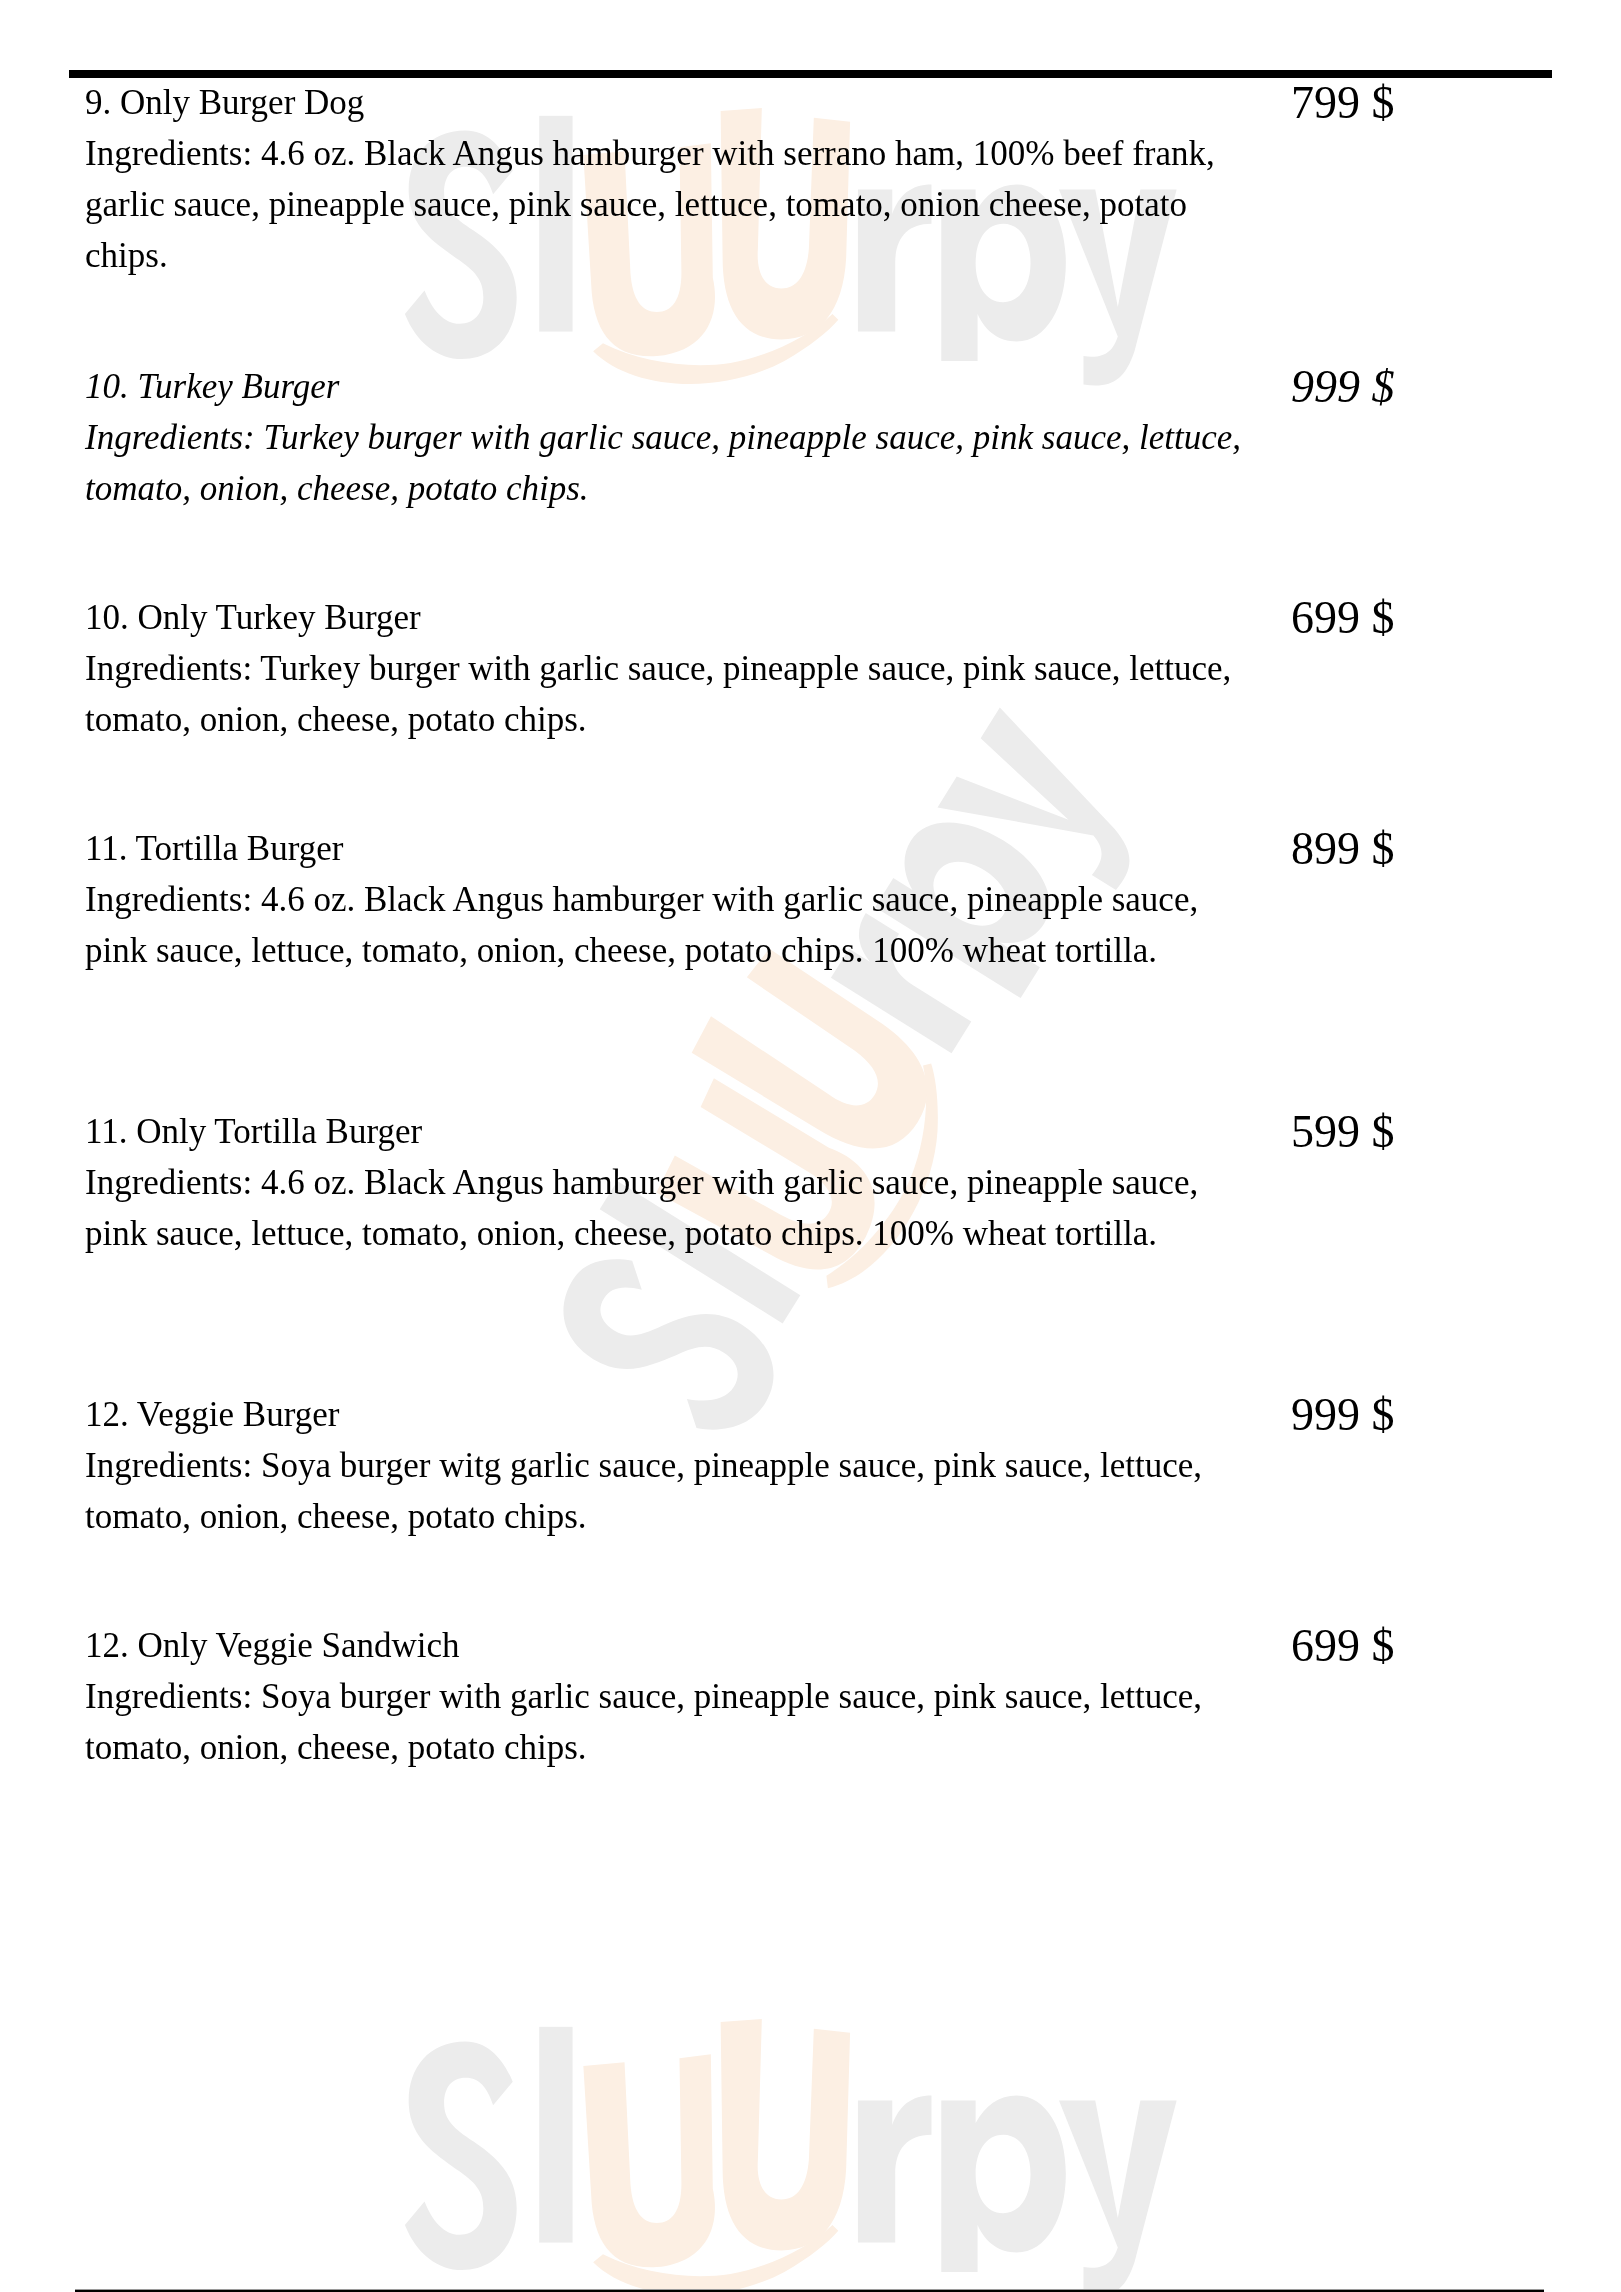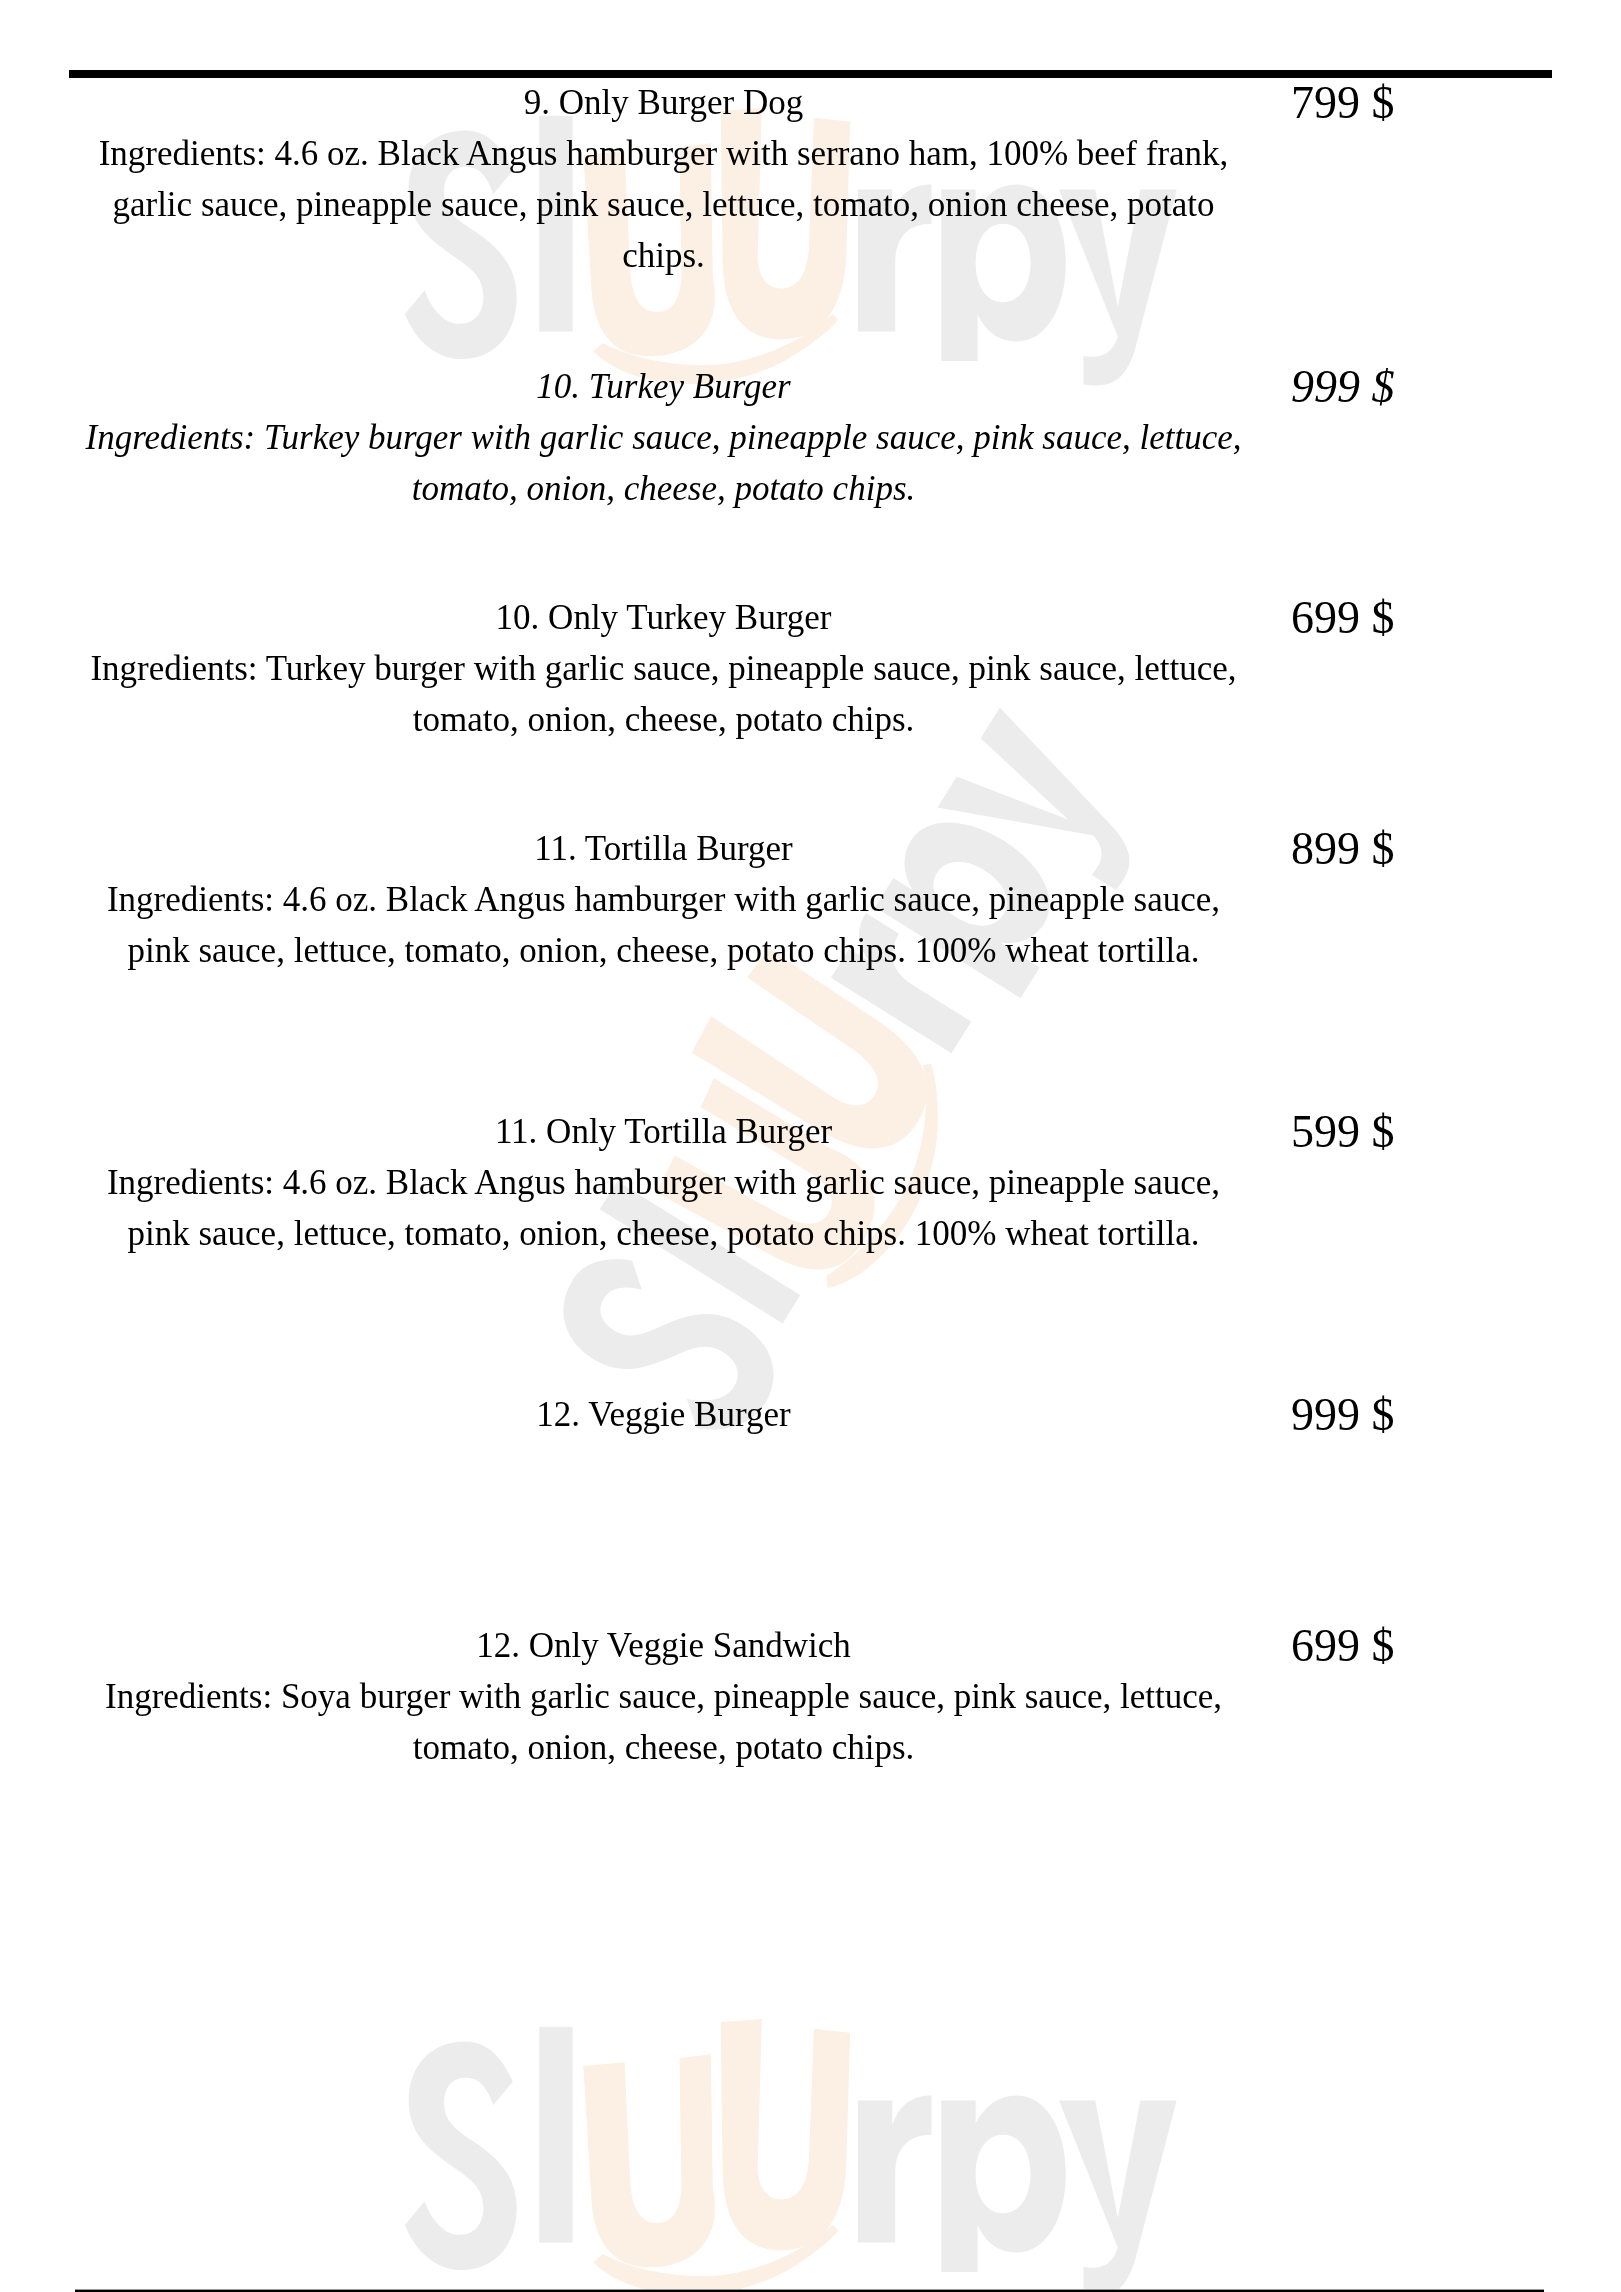--- a/index.html
+++ b/index.html
@@ -60,21 +60,21 @@
   .entry {
     position: absolute;
     left: 85px;
     width: 1470px;
   }
   .entry .lines {
     width: 1157px;
     font-size: 35px;
     line-height: 51px;
   }
-  .entry .title, .entry .desc { display: block; text-align: center; }
+  .entry .title, .entry .desc { display: block; }
   .entry .price {
     position: absolute;
     left: 1206px;
     top: 0;
     font-size: 46px;
     line-height: 51px;
     white-space: nowrap;
   }
 </style>
 </head>
@@ -172,20 +172,21 @@
     <div class="lines">
       <span class="title">11. Only Tortilla Burger</span>
       <span class="desc">Ingredients: 4.6 oz. Black Angus hamburger with garlic sauce, pineapple sauce, pink sauce, lettuce, tomato, onion, cheese, potato chips. 100% wheat tortilla.</span>
     </div>
     <span class="price">599 $</span>
   </div>
 
   <div class="entry" style="top:1389px;">
     <div class="lines">
       <span class="title">12. Veggie Burger</span>
+      <span class="desc">Ingredients: Soya burger witg garlic sauce, pineapple sauce, pink sauce, lettuce, tomato, onion, cheese, potato chips.</span>
     </div>
     <span class="price">999 $</span>
   </div>
 
   <div class="entry" style="top:1620px;">
     <div class="lines">
       <span class="title">12. Only Veggie Sandwich</span>
       <span class="desc">Ingredients: Soya burger with garlic sauce, pineapple sauce, pink sauce, lettuce, tomato, onion, cheese, potato chips.</span>
     </div>
     <span class="price">699 $</span>

